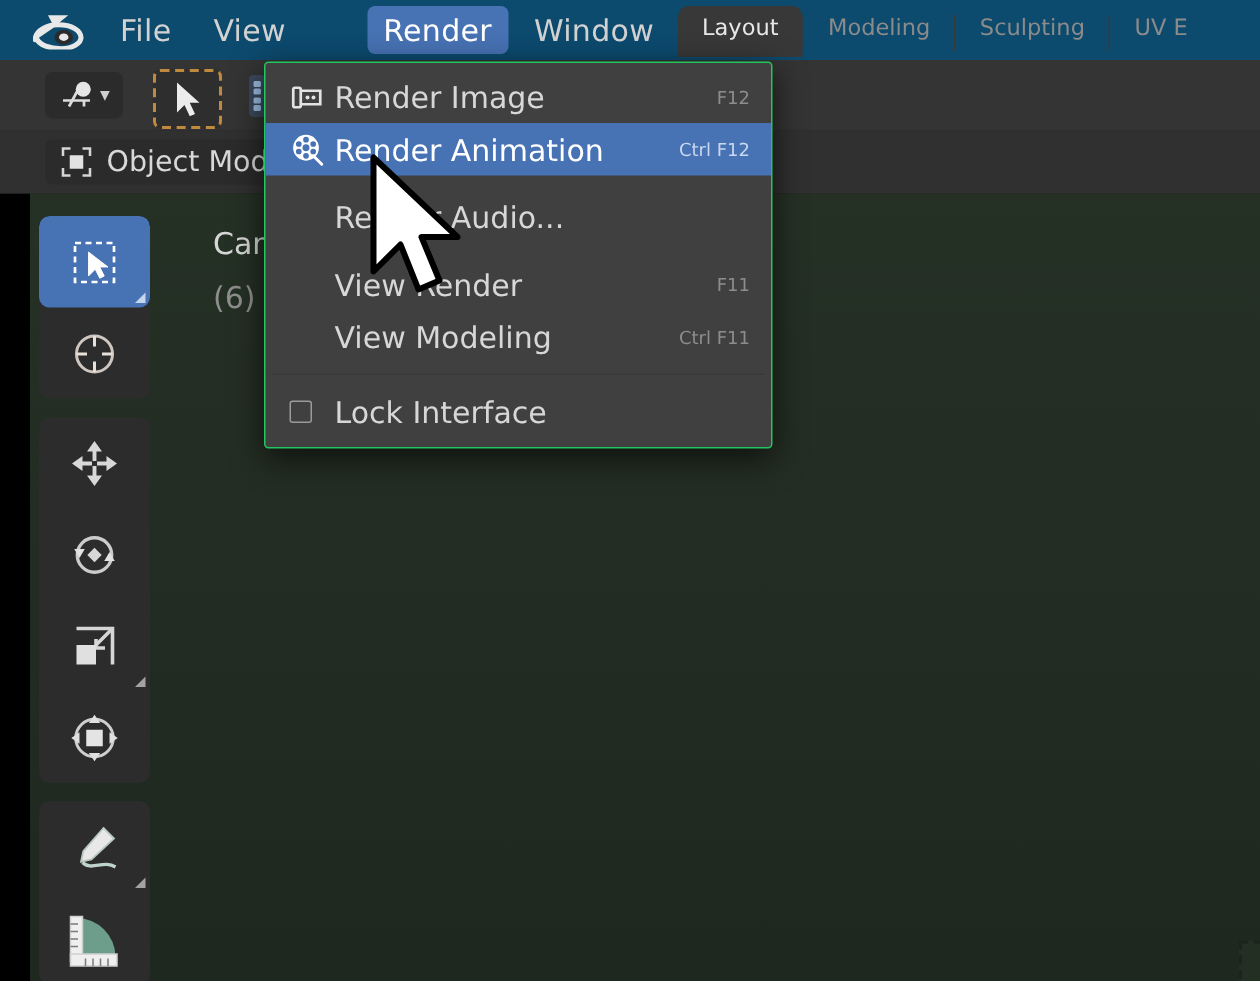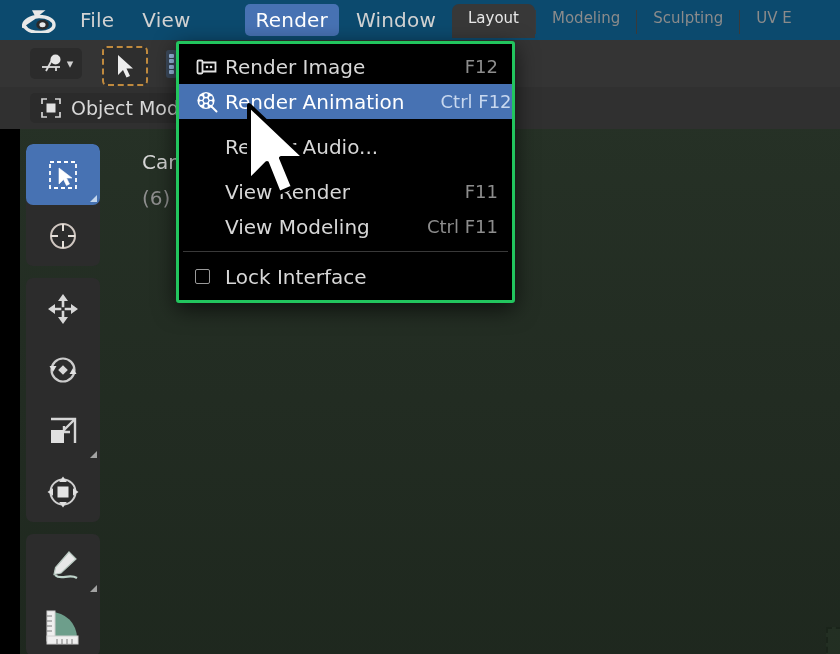--- a/index.html
+++ b/index.html
@@ -232,22 +232,22 @@
     color: #d6d6d6;
     white-space: nowrap;
   }
   .behind-text.dim { color: #8e8e8e; }
 
   
   .dropdown {
     position: absolute;
     left: 176px; top: 41px;
     width: 339px;
-    background: #000000;
-    border: 3px solid #22c55e;
+    background: #404040;
+    border: 1px solid #22c55e;
     border-radius: 3px;
     box-shadow: 0 6px 22px rgba(0,0,0,0.65);
     padding: 5px 0 6px 0;
     box-sizing: border-box;
   }
   .mi {
     position: relative;
     height: 35px;
     display: flex;
     align-items: center;
@@ -263,21 +263,21 @@
     justify-content: flex-start;
   }
   .mi-label {
     font-size: 20px;
     color: #d7d7d7;
     white-space: nowrap;
     flex: 1;
   }
   .mi.hl .mi-label { color: #ffffff; }
   .mi-key {
-    font-size: 18px;
+    font-size: 12px;
     color: #8d8d8d;
     white-space: nowrap;
   }
   .mi.hl .mi-key { color: #c8d8ef; margin-left: 36px; }
   .mi-sep {
     height: 1px;
     background: #393939;
     margin: 7px 4px;
   }
   .mi-gap { height: 10px; }

